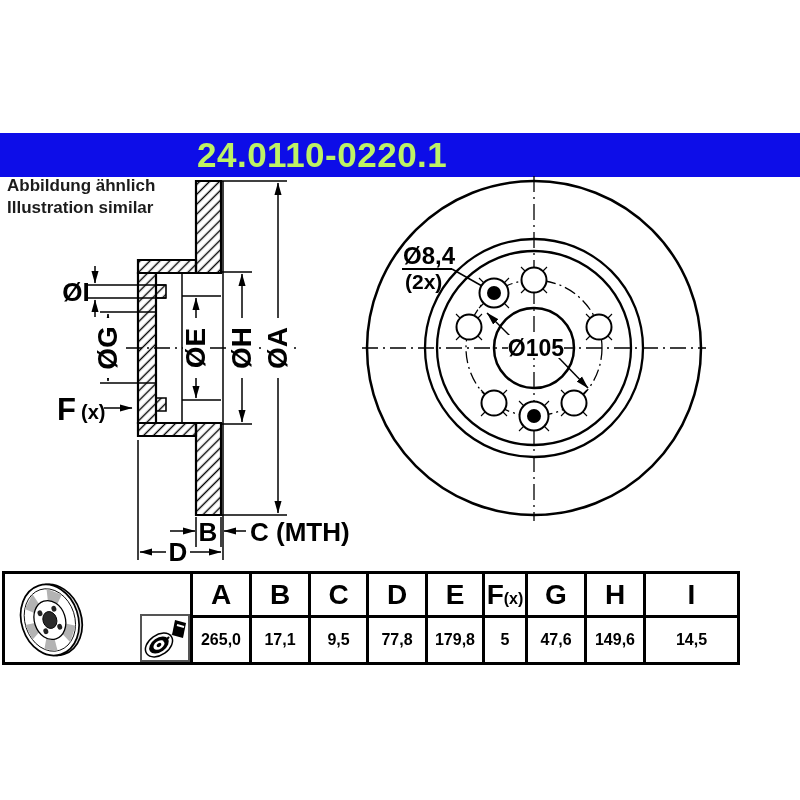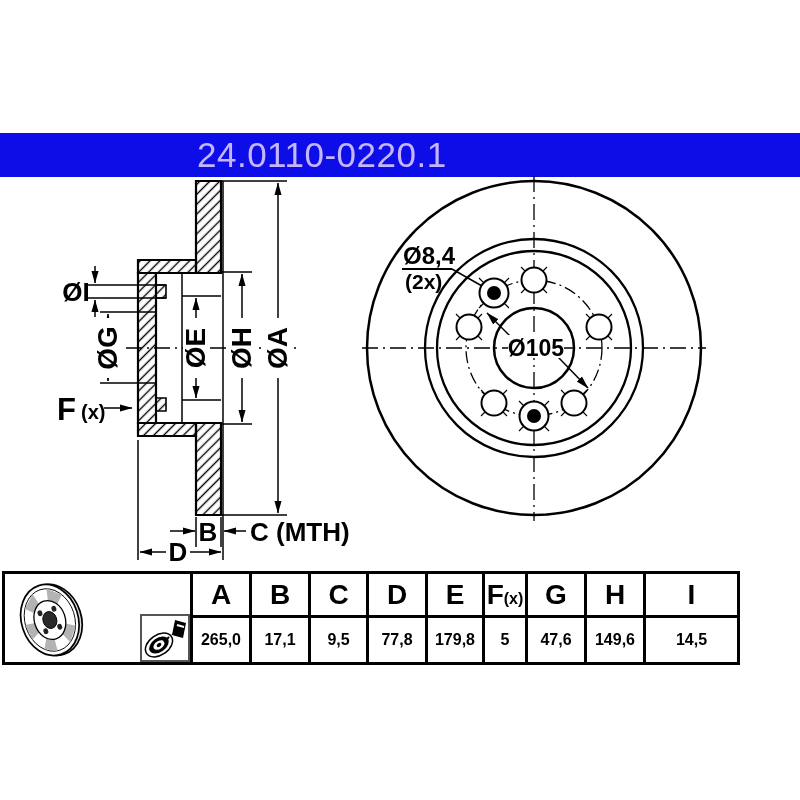--- a/index.html
+++ b/index.html
@@ -5,22 +5,22 @@
   html,body{margin:0;padding:0;}
   body{
     width:800px;height:800px;position:relative;background:#ffffff;
     font-family:"Liberation Sans", sans-serif;overflow:hidden;
   }
   .blue-bar{
     position:absolute;left:0;top:133px;width:800px;height:44px;
     background:var(--accent-blue,#0d0de8);
   }
   .blue-bar .part-no{
-    position:absolute;left:197px;top:2px;color:#c4b5fd;
-    font-size:35px;font-weight:normal;letter-spacing:0.5px;white-space:nowrap;
+    position:absolute;left:197px;top:2px;color:#bef264;
+    font-size:35px;font-weight:bold;letter-spacing:0.5px;white-space:nowrap;
   }
   .blue-bar .cat-no{
     position:absolute;left:497px;top:2px;color:#ffffff;
     font-size:35px;font-weight:bold;letter-spacing:0.5px;white-space:nowrap;
   }
   .note{
     position:absolute;left:7px;top:175px;color:#1c1c1c;
     font-size:17px;font-weight:bold;line-height:22px;white-space:nowrap;
   }
   .drawing-svg{position:absolute;left:0;top:0;width:800px;height:800px;}
@@ -43,20 +43,22 @@
   }
 </style>
 </head>
 <body>
 
 <div class="blue-bar">
   <span class="part-no">24.0110-0220.1</span>
 </div>
 
 <div class="note">
+  <div>Abbildung ähnlich</div>
+  <div>Illustration similar</div>
 </div>
 
 <svg class="drawing-svg" viewBox="0 0 800 800">
   <defs>
     <pattern id="hatch" width="7" height="7" patternUnits="userSpaceOnUse" patternTransform="rotate(45)">
       <line x1="3.5" y1="0" x2="3.5" y2="7" stroke="#000" stroke-width="1.4"></line>
     </pattern>
     <marker id="arr" viewBox="0 0 12 8" refX="11.5" refY="4" markerWidth="13" markerHeight="9" markerUnits="userSpaceOnUse" orient="auto-start-reverse">
       <path d="M0,0.6 L12,4 L0,7.4 Z" fill="#000"></path>
     </marker>

